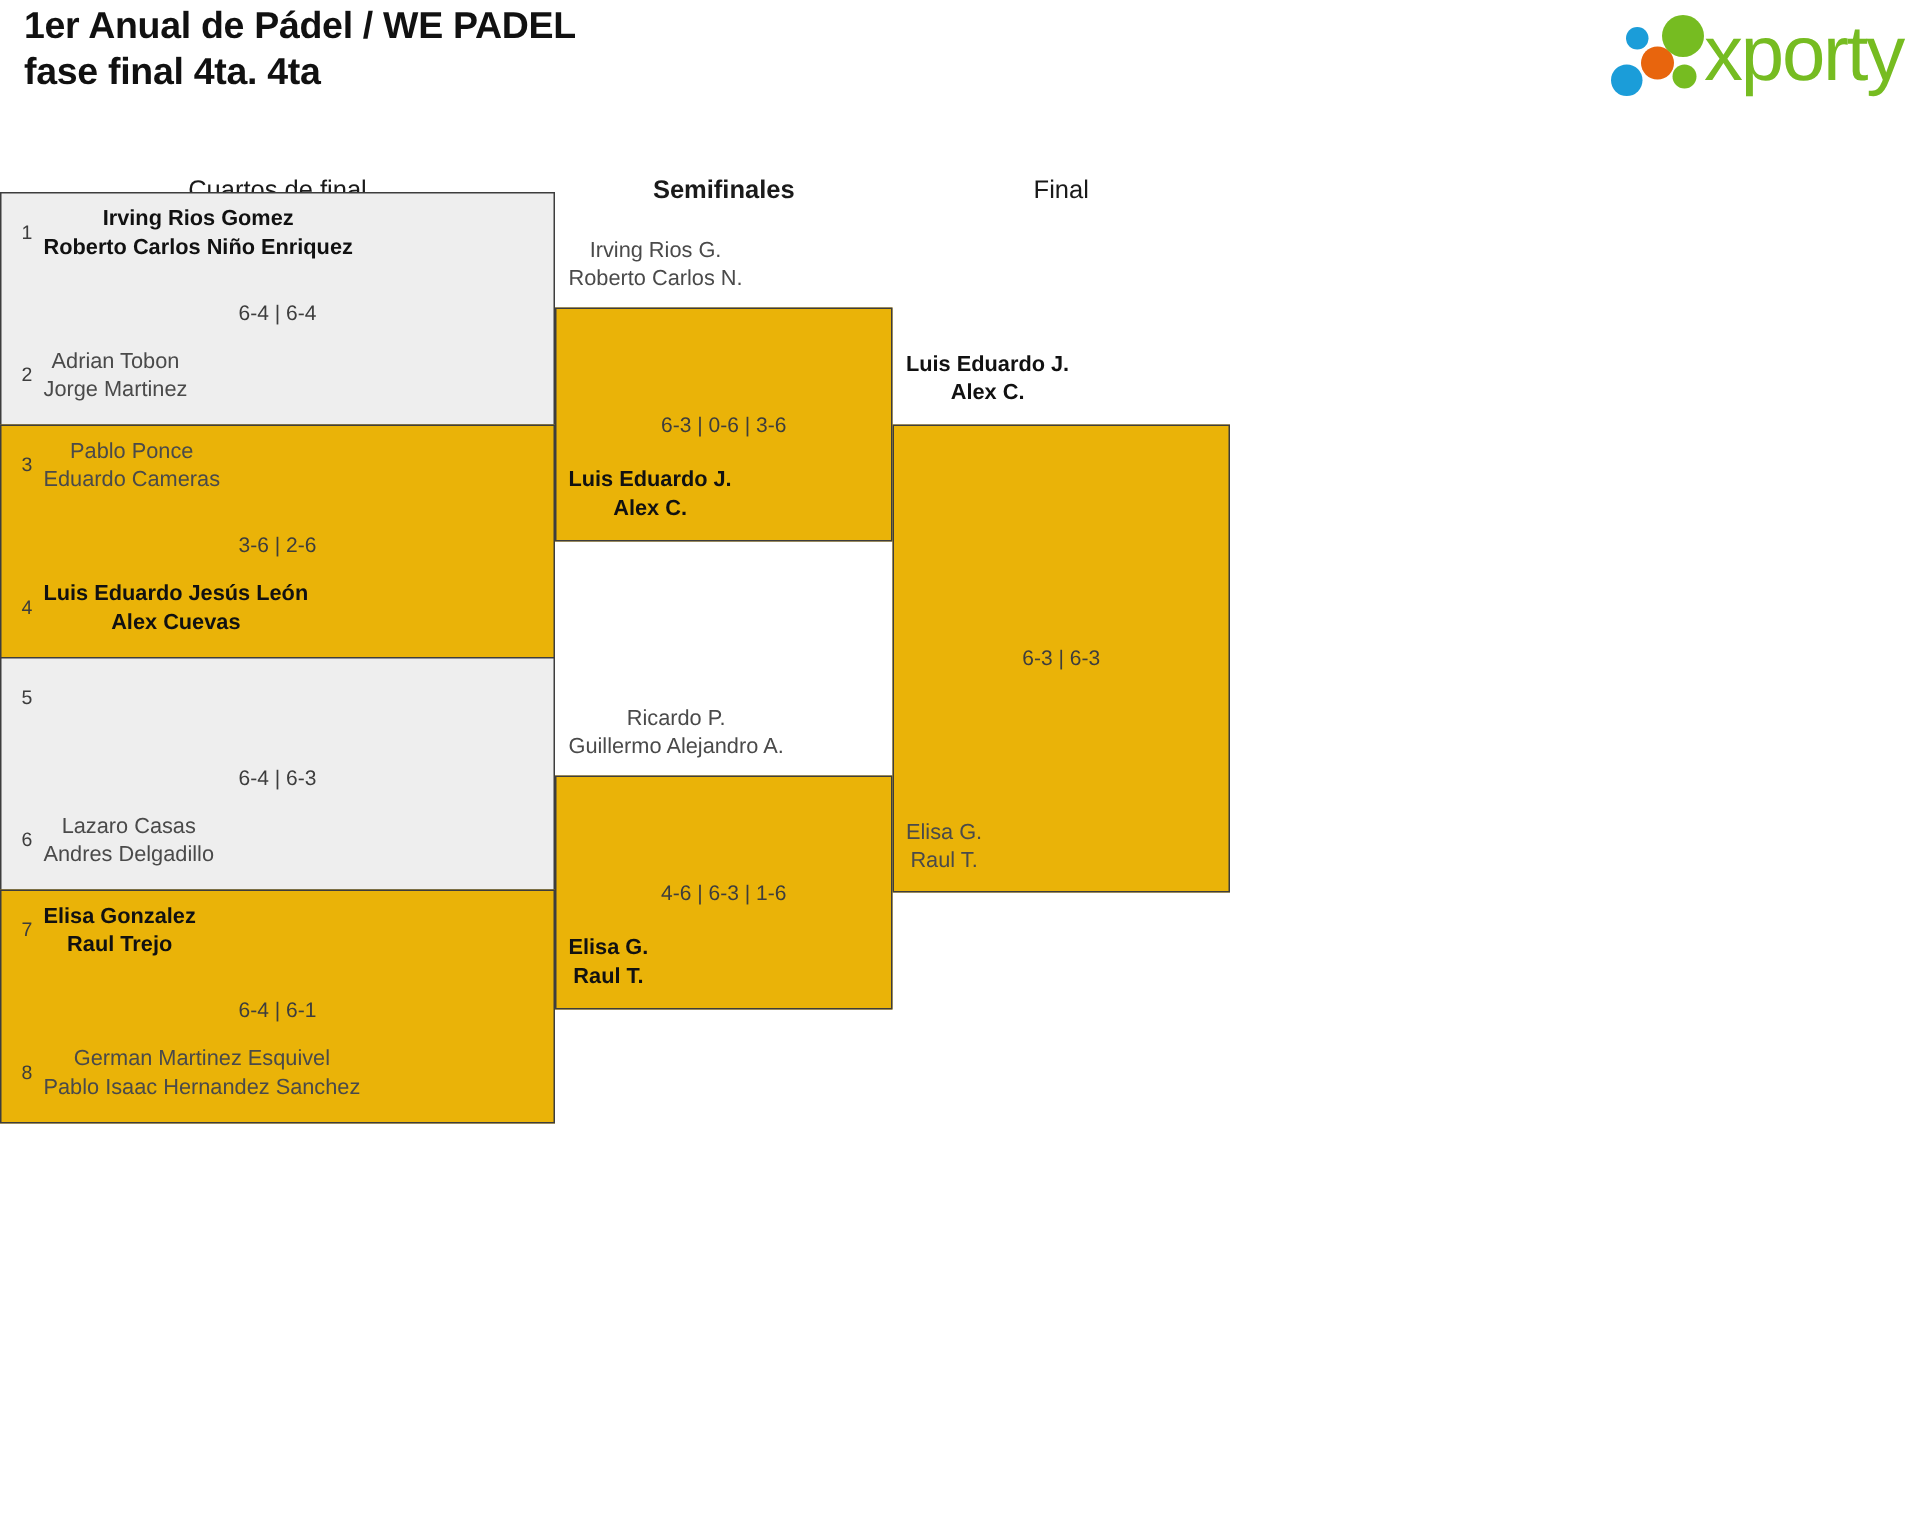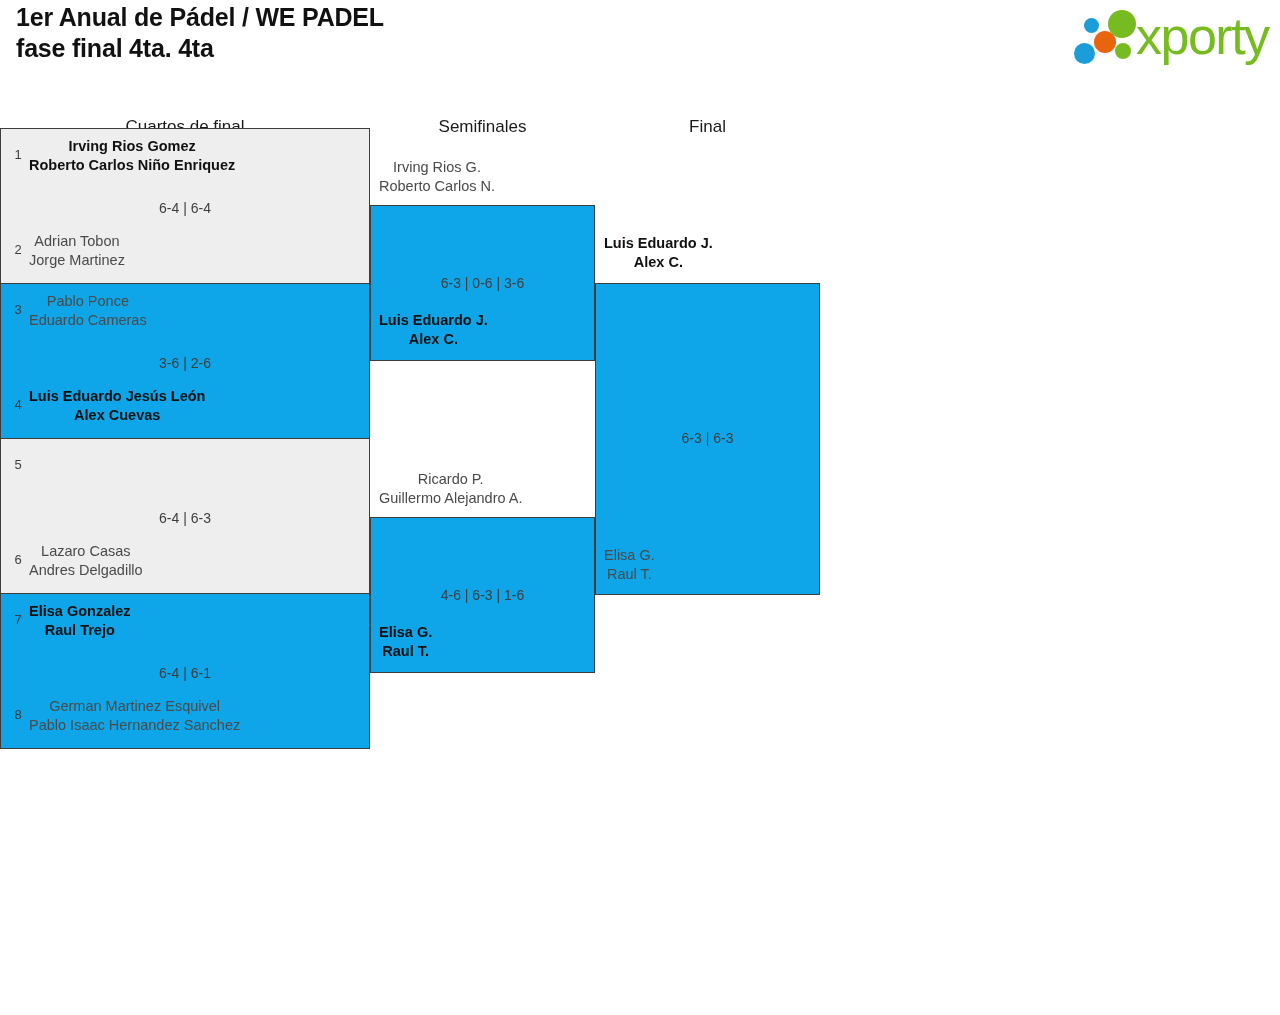--- a/index.html
+++ b/index.html
@@ -65,35 +65,35 @@
     position: absolute;
     top: 96px;
     font-size: 17px;
     font-weight: 400;
     color: #1a1a1a;
     text-align: center;
     line-height: 22px;
     margin-top: 20px;
   }
   #round-header-0 { left: 0px;   width: 370px; }
-  #round-header-1 { left: 370px; width: 225px; }
+  #round-header-1 { left: 370px; width: 225px; font-weight: bold; }
   #round-header-2 { left: 595px; width: 225px; }
 
   
   #bracket {
     position: absolute;
     left: 0; top: 128px;
     width: 830px; height: 630px;
   }
 
   .match {
     position: absolute;
     box-sizing: border-box;
     border: 1px solid #3d3d3d;
-    background: #0ea5e9;
+    background: #eab308;
   }
   .match.shaded { background: #eeeeee; }
 
   .team {
     position: absolute;
     left: 0;
     box-sizing: border-box;
     padding-left: 8px;
     display: flex;
     align-items: flex-start;

